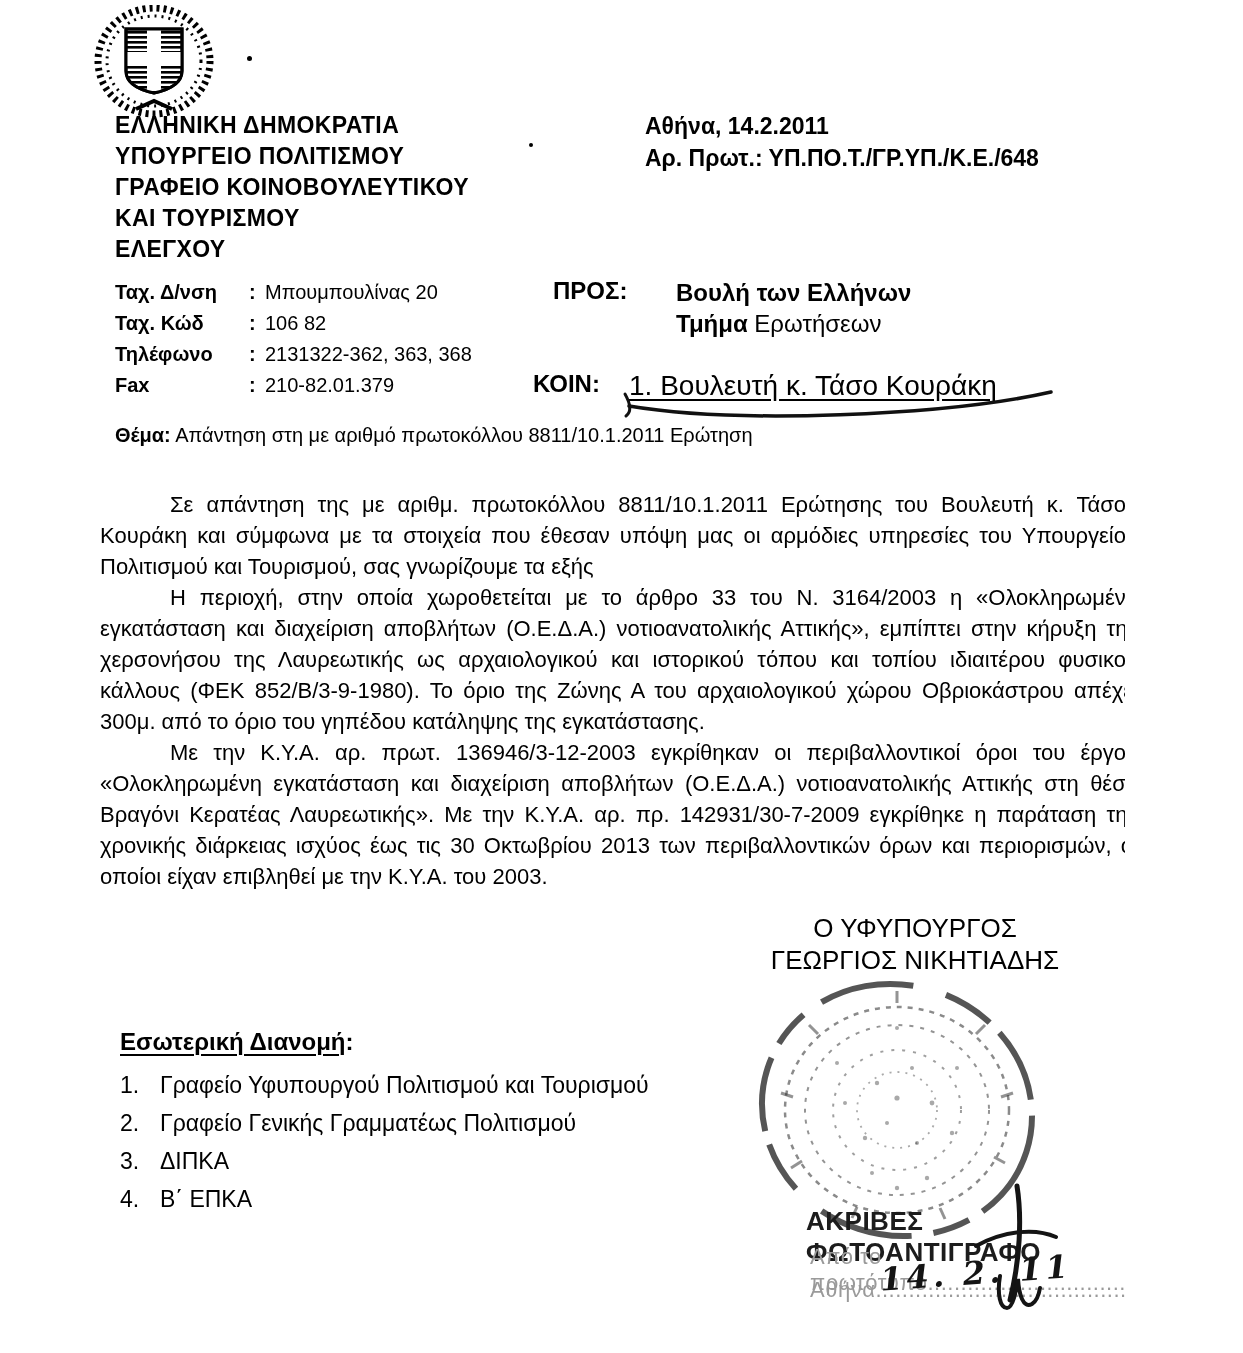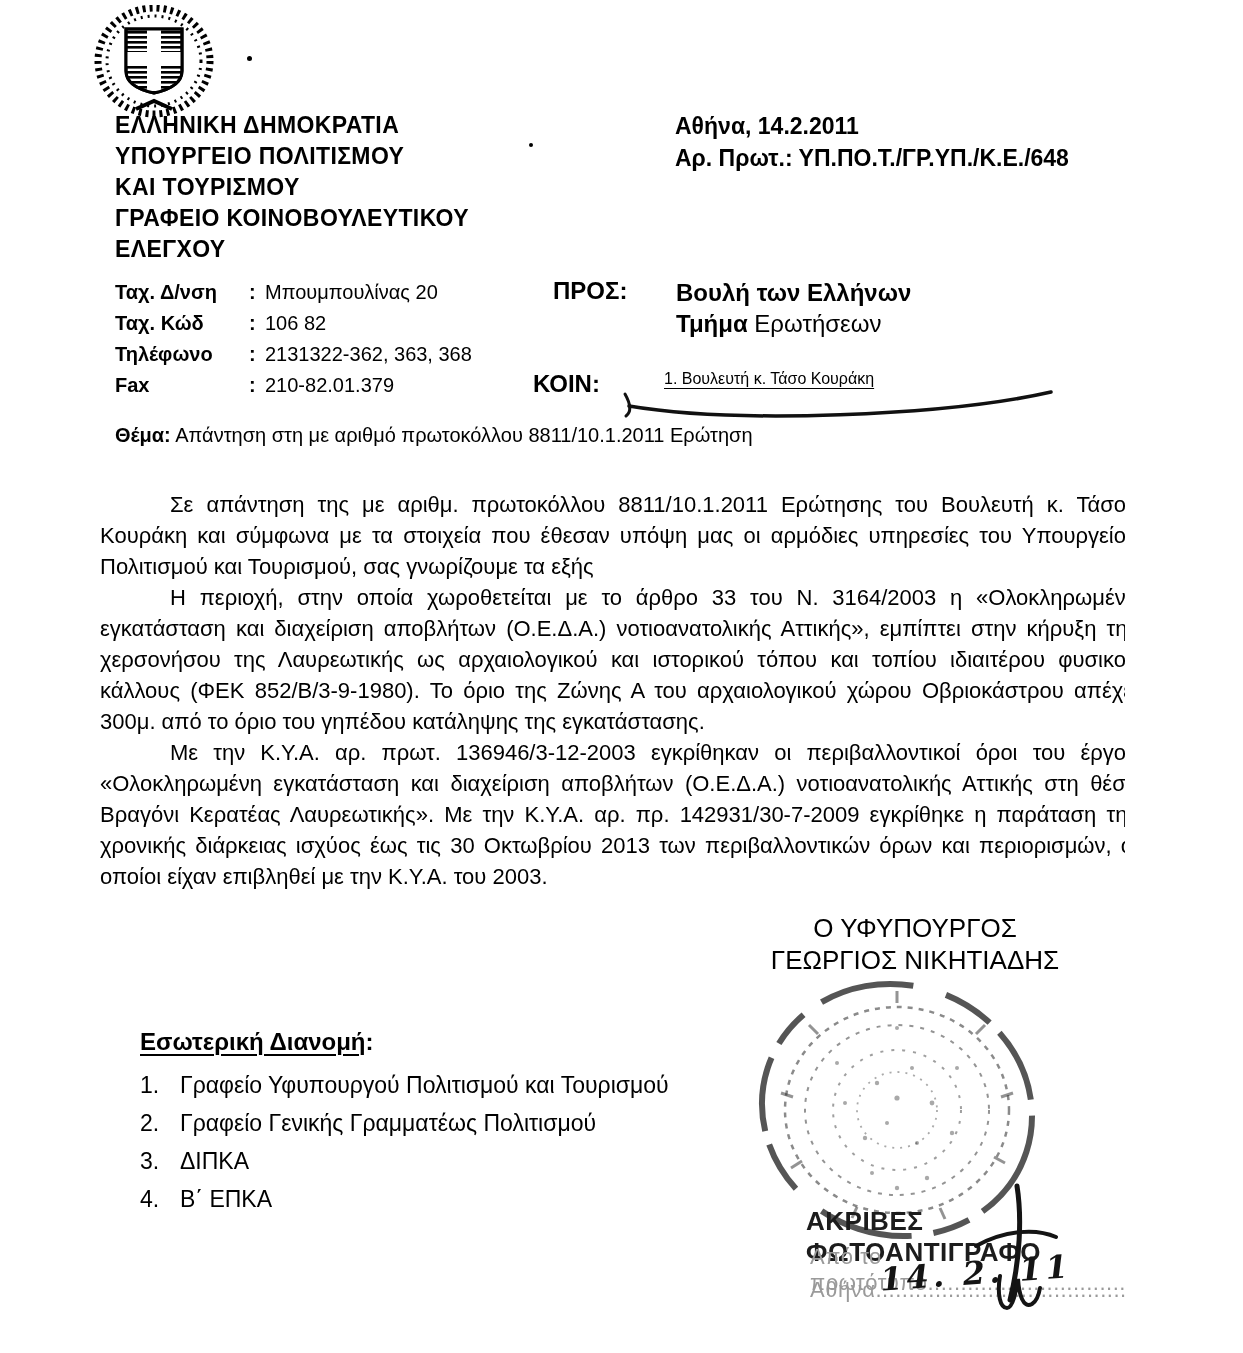--- a/index.html
+++ b/index.html
@@ -4,41 +4,41 @@
 <style>
   html,body{margin:0;padding:0;background:#ffffff;}
   .page{
     position:relative;width:1125px;height:1353px;background:#ffffff;
     font-family:"Liberation Sans",sans-serif;color:#000;overflow:hidden;
     -webkit-font-smoothing:none;
   }
   
   .emblem{position:absolute;left:93px;top:5px;width:122px;height:116px;}
   .org-block{position:absolute;left:115px;top:110px;font-weight:700;font-size:23px;line-height:31px;letter-spacing:.4px;}
-  .meta-block{position:absolute;left:675px;top:110px;font-weight:700;font-size:23px;line-height:32px;}
+  .meta-block{position:absolute;left:645px;top:110px;font-weight:700;font-size:23px;line-height:32px;}
   
   .contact-block{position:absolute;left:115px;top:277px;font-size:20px;line-height:31px;}
   .contact-row{display:flex;}
   .c-label{font-weight:700;width:134px;flex:0 0 auto;}
   .c-sep{font-weight:700;width:16px;flex:0 0 auto;}
   .pros-label{position:absolute;left:533px;top:277px;font-weight:700;font-size:24px;margin-left:20px;}
   .to-block{position:absolute;left:676px;top:277px;font-size:24px;line-height:31px;}
   .bold{font-weight:700;}
   .koin-label{position:absolute;left:533px;top:370px;font-weight:700;font-size:24px;}
-  .cc-item{position:absolute;left:664px;top:370px;font-size:16px;text-decoration:underline;text-underline-offset:4px;}
+  .cc-item{position:absolute;left:629px;top:370px;font-size:28px;text-decoration:underline;text-underline-offset:4px;}
   .cc-curve{position:absolute;left:615px;top:384px;width:450px;height:42px;}
   
   .subject{position:absolute;left:115px;top:424px;font-size:20px;}
   
   .body-text{position:absolute;left:100px;top:489px;width:1038px;font-size:22px;line-height:31px;text-align:justify;}
   .body-text p{margin:0;text-indent:70px;}
   
   .sig-block{position:absolute;left:765px;top:912px;width:300px;text-align:center;font-size:26px;line-height:32px;}
   
-  .dist-block{position:absolute;left:120px;top:1028px;font-size:23px;margin-left:20px;}
+  .dist-block{position:absolute;left:120px;top:1028px;font-size:23px;}
   .dist-heading{font-size:24px;margin-bottom:10px;}
   .dist-heading .u{font-weight:700;text-decoration:underline;text-underline-offset:4px;text-decoration-thickness:2px;}
   .dist-heading .colon{font-weight:700;}
   .dist-item{display:flex;line-height:38px;}
   .dist-num{width:40px;flex:0 0 auto;}
   
   .stamp{position:absolute;left:747px;top:973px;width:300px;height:275px;}
   .cert1{position:absolute;left:806px;top:1206px;font-weight:700;font-size:26px;letter-spacing:.5px;color:#1c1c1c;}
   .cert2{position:absolute;left:810px;top:1244px;font-size:22px;color:#9a9a9a;letter-spacing:.5px;}
   .cert3{position:absolute;left:810px;top:1277px;font-size:22px;color:#9a9a9a;letter-spacing:.5px;}
@@ -69,22 +69,22 @@
     <path d="M43,104 L61,96 L79,104" fill="none" stroke="#000" stroke-width="4"></path>
     <path d="M33,24 h56 v42 q0,16 -28,22 q-28,-6 -28,-22 z" fill="url(#hatch)" stroke="#000" stroke-width="3"></path>
     <rect x="54" y="23" width="14" height="63" fill="#fff"></rect>
     <rect x="32" y="47" width="58" height="14" fill="#fff"></rect>
     <path d="M33,24 h56 v42 q0,16 -28,22 q-28,-6 -28,-22 z" fill="none" stroke="#000" stroke-width="3"></path>
   </svg>
 
   <div class="org-block">
     <div>ΕΛΛΗΝΙΚΗ ΔΗΜΟΚΡΑΤΙΑ</div>
     <div>ΥΠΟΥΡΓΕΙΟ ΠΟΛΙΤΙΣΜΟΥ</div>
+    <div>ΓΡΑΦΕΙΟ ΚΟΙΝΟΒΟΥΛΕΥΤΙΚΟΥ</div>
     <div>ΚΑΙ ΤΟΥΡΙΣΜΟΥ</div>
-    <div>ΓΡΑΦΕΙΟ ΚΟΙΝΟΒΟΥΛΕΥΤΙΚΟΥ</div>
     <div>ΕΛΕΓΧΟΥ</div>
   </div>
 
   <div class="meta-block">
     <div>Αθήνα, 14.2.2011</div>
     <div>Αρ. Πρωτ.: ΥΠ.ΠΟ.Τ./ΓΡ.ΥΠ./Κ.Ε./648</div>
   </div>
 
   <div class="contact-block">
     <div class="contact-row">

